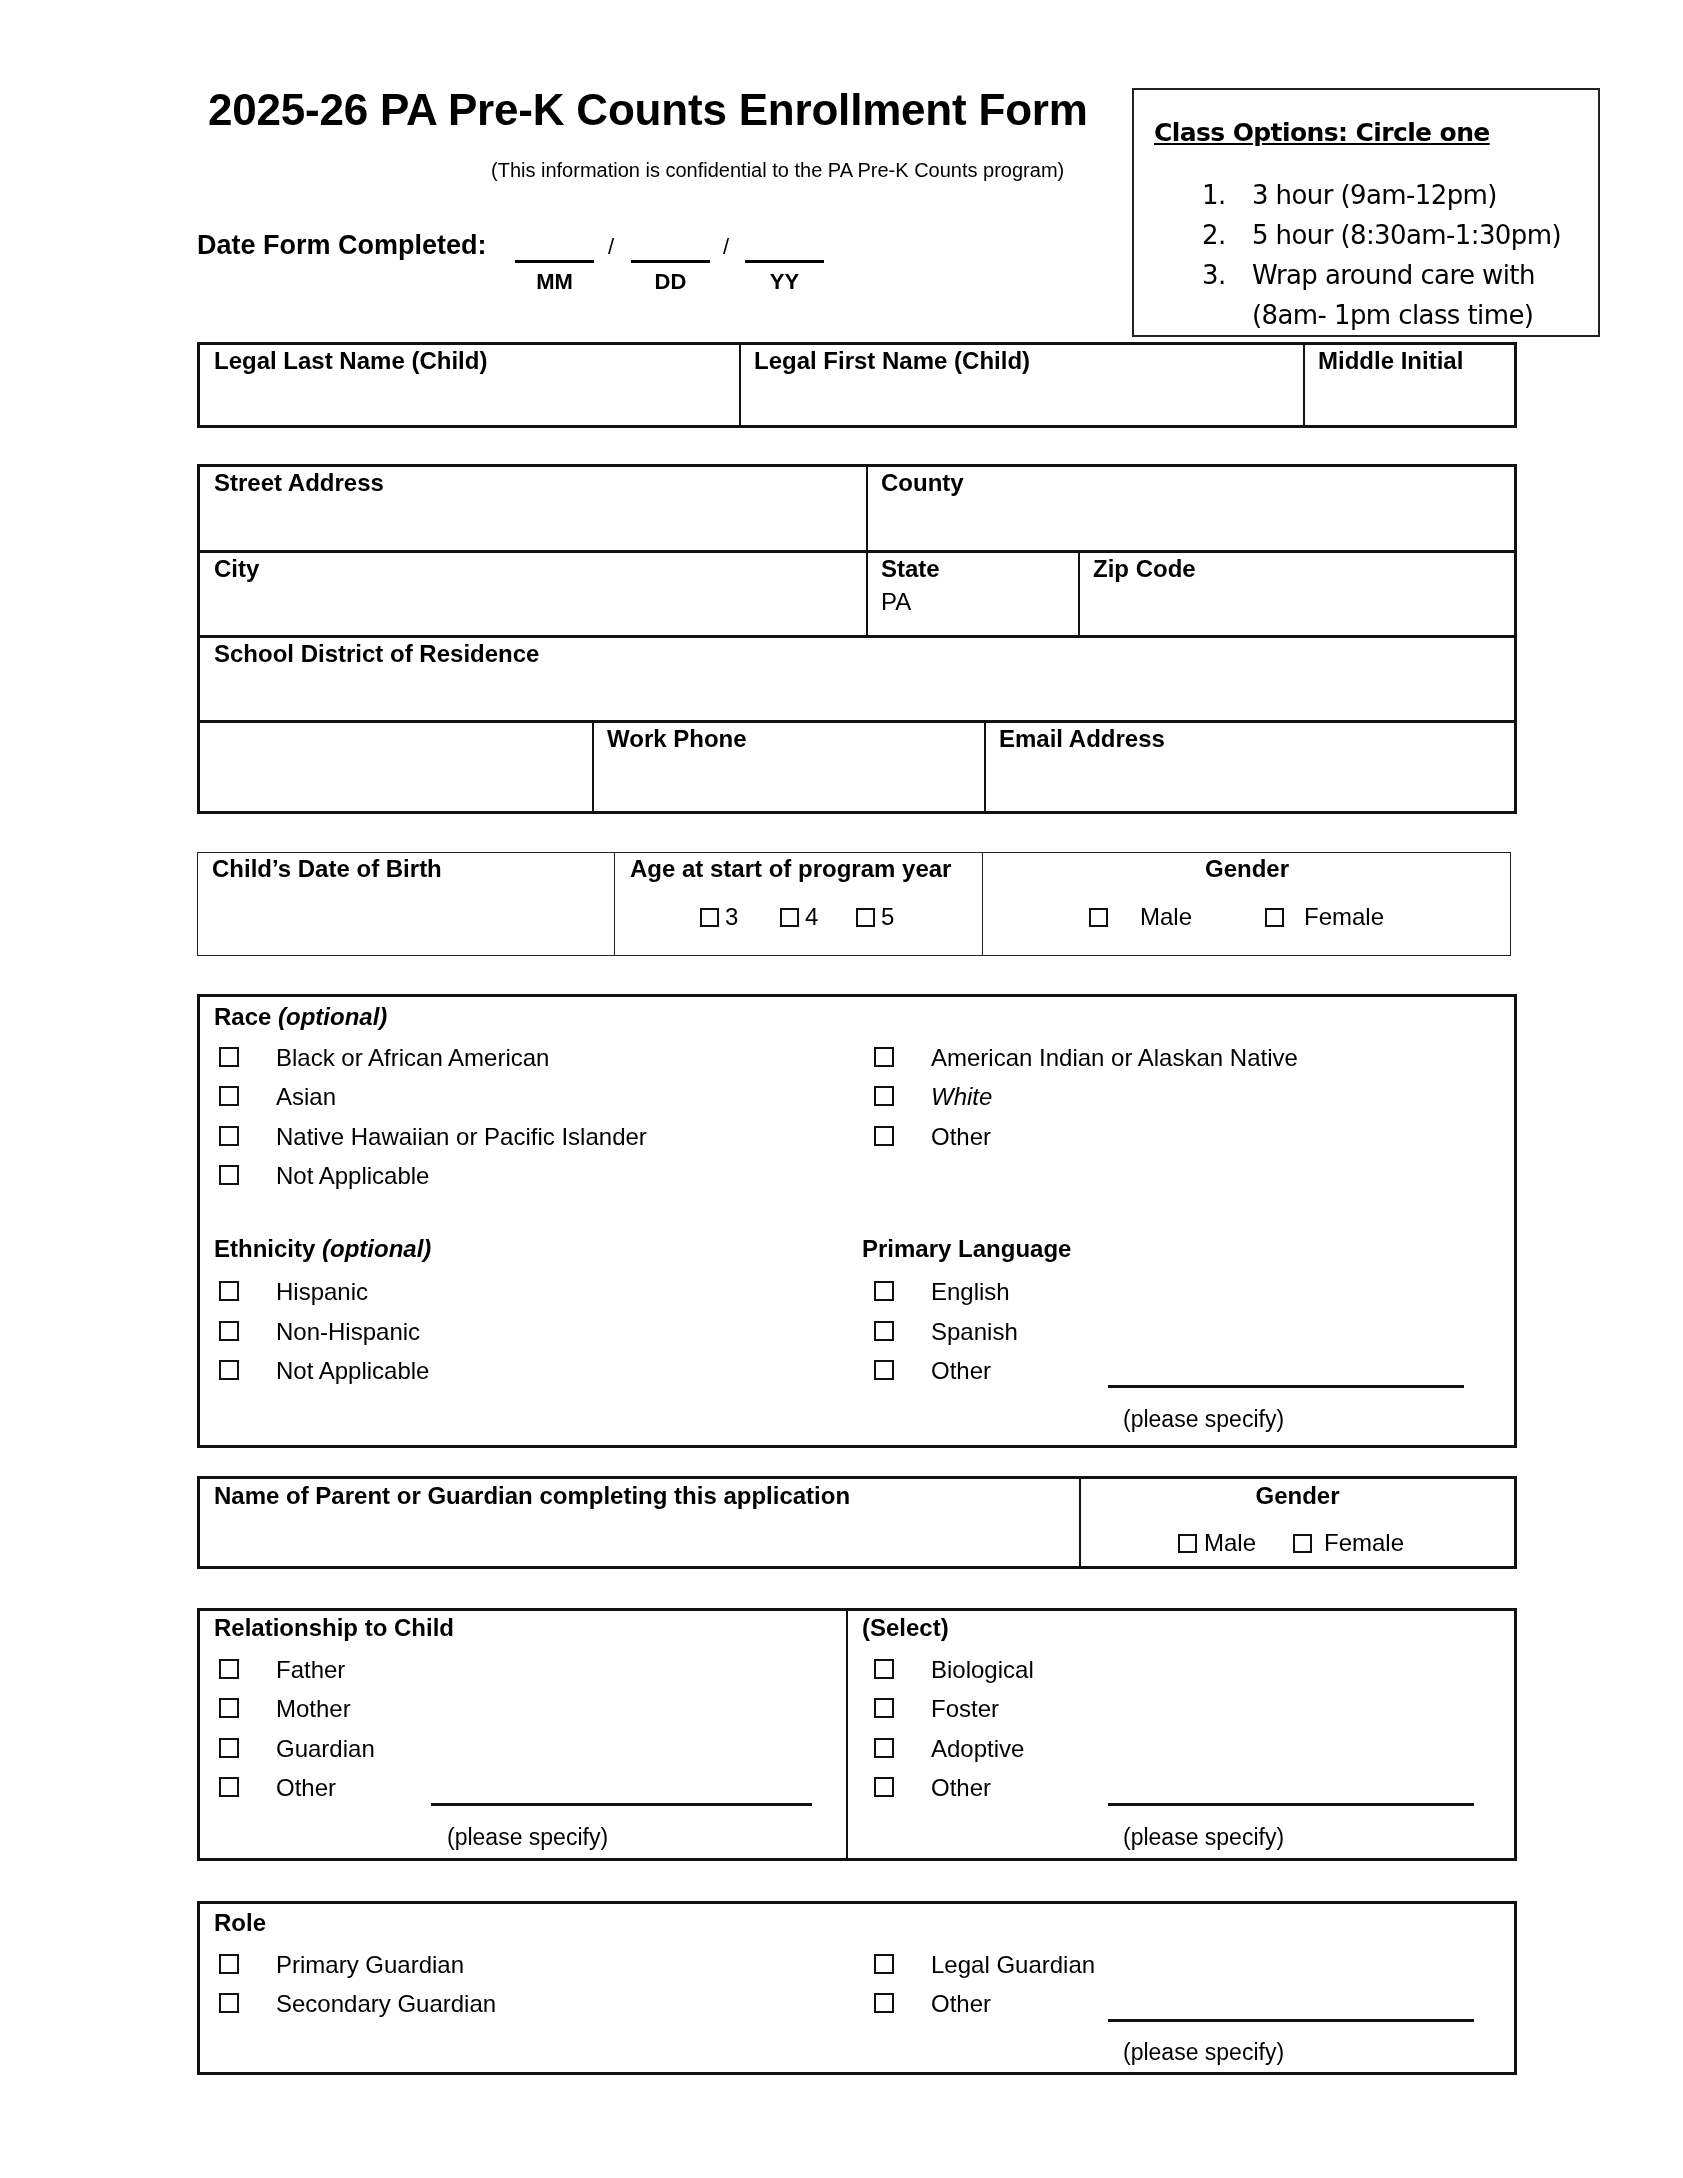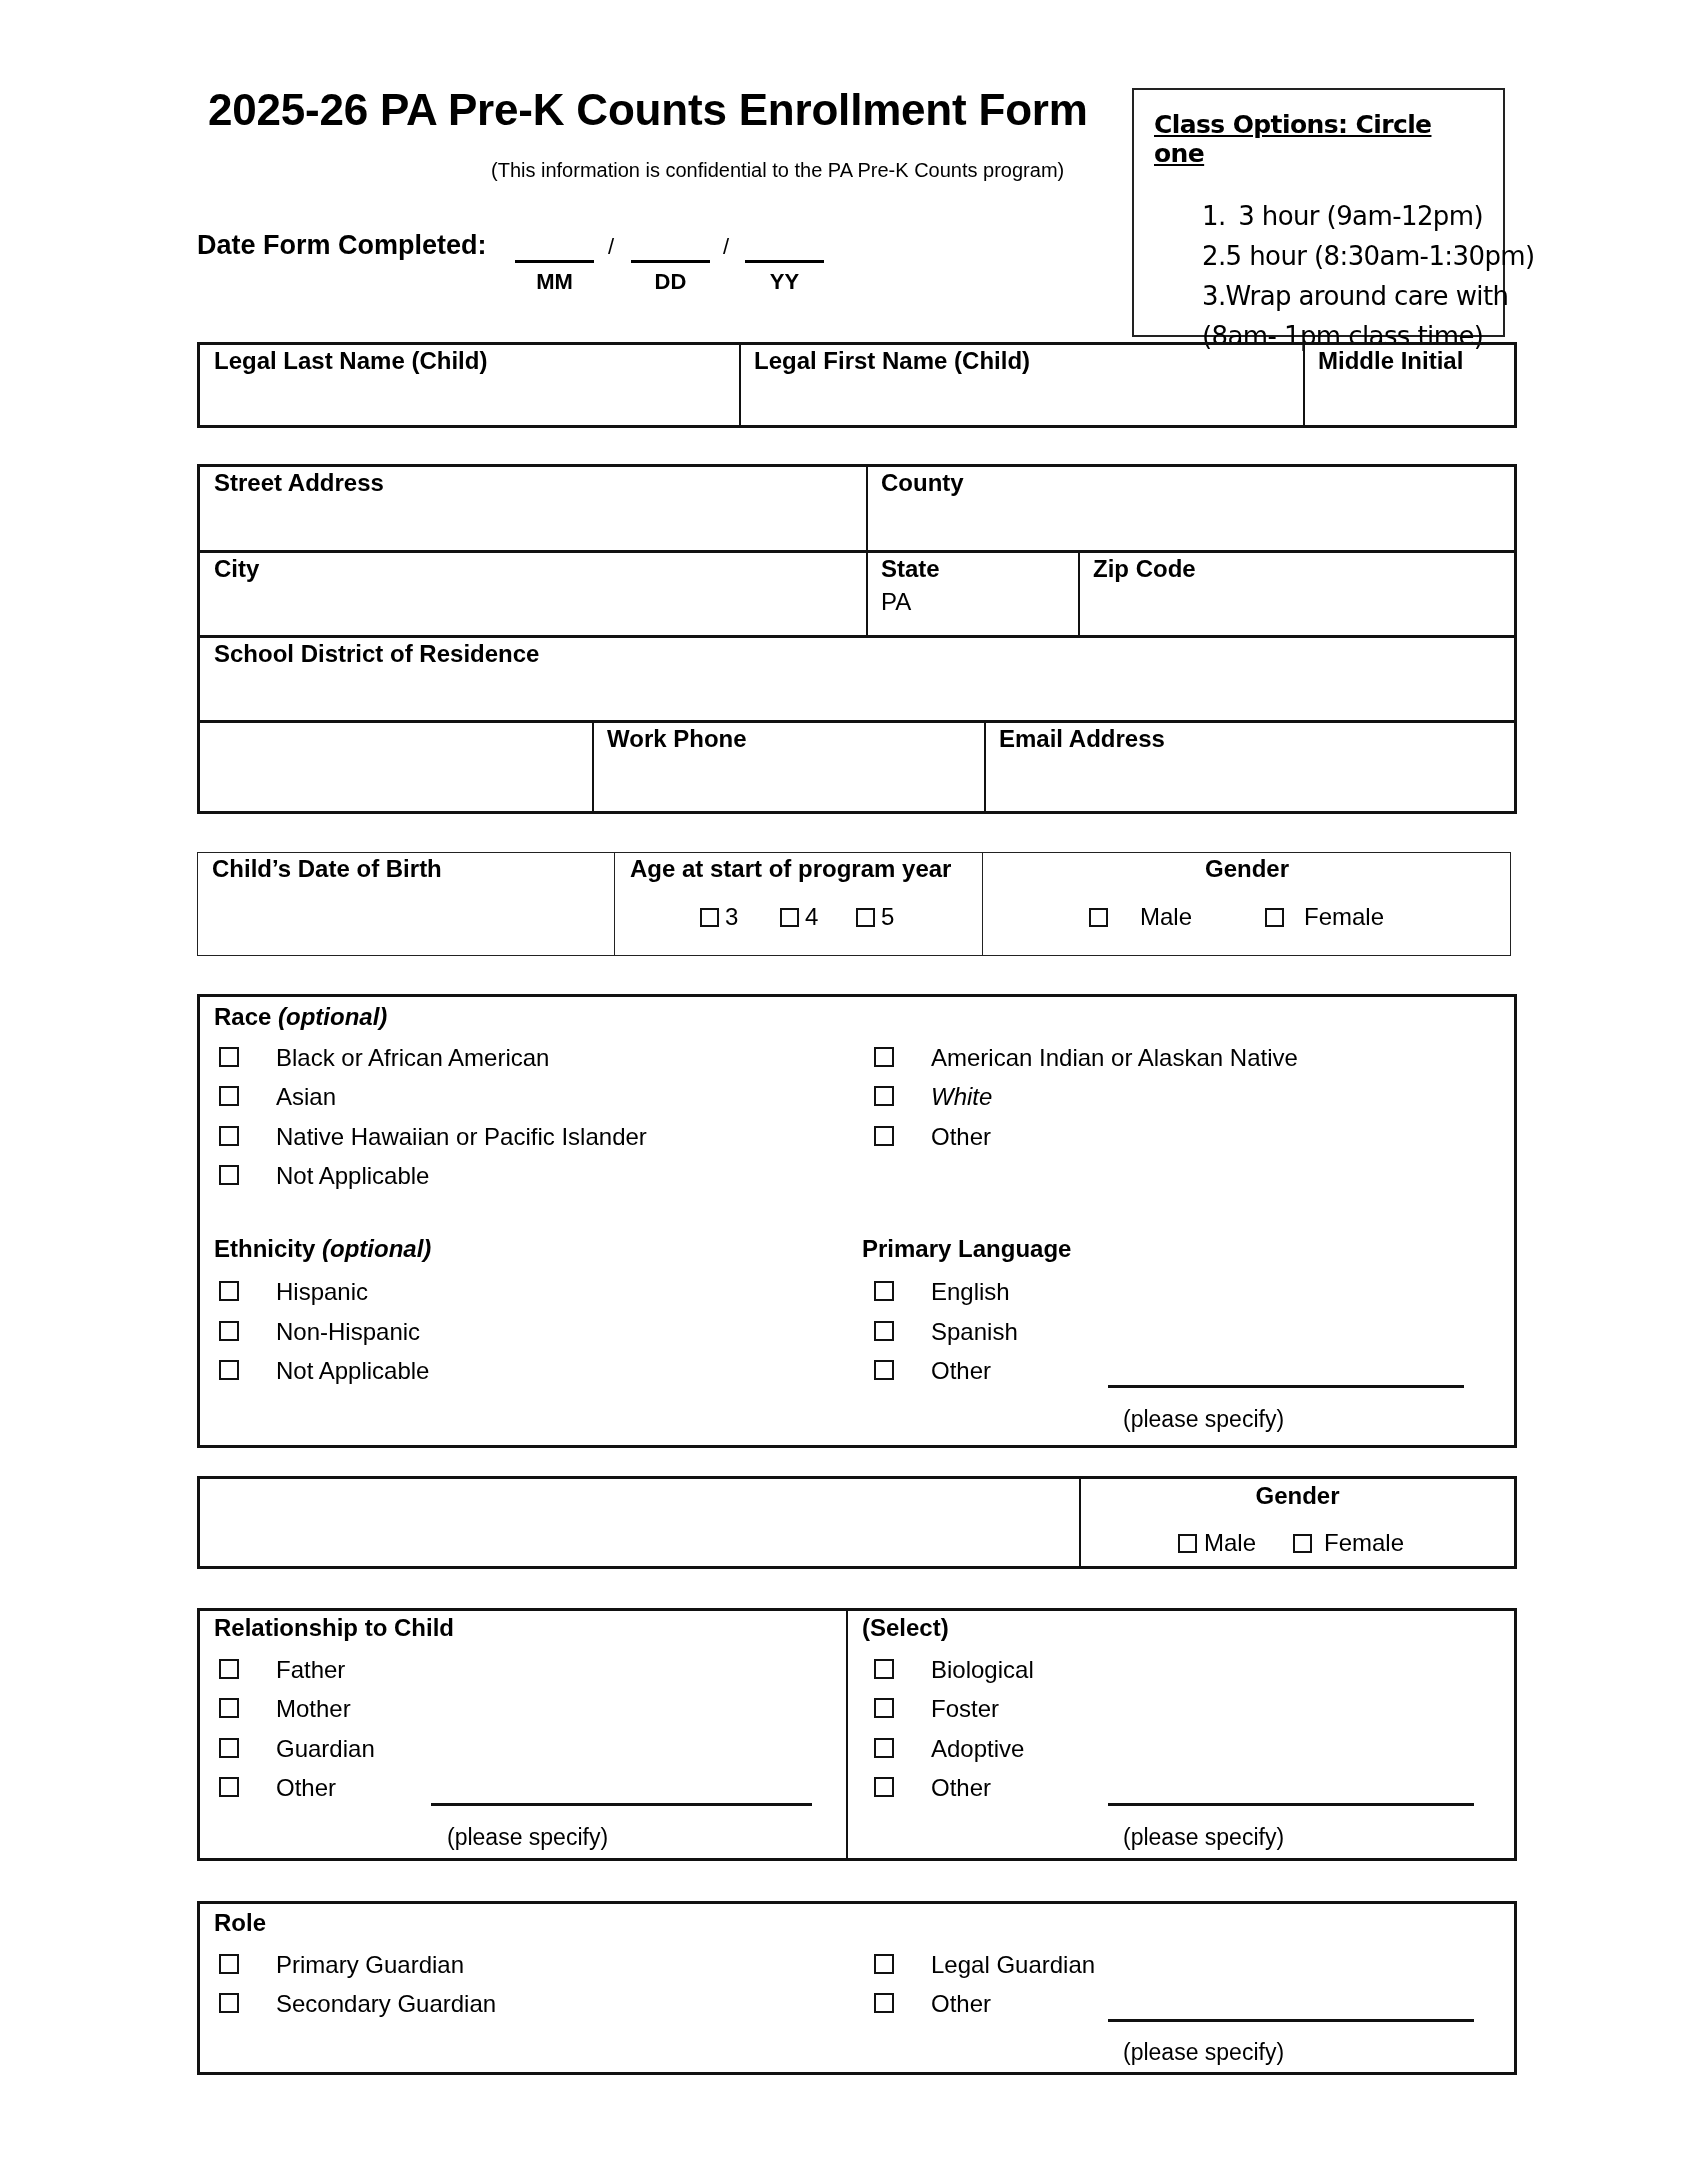--- a/index.html
+++ b/index.html
@@ -6,21 +6,21 @@
   html, body { width: 1683px; height: 2178px; background: #ffffff; }
   body { position: relative; font-family: "Liberation Sans", sans-serif; color: #000; overflow: hidden; }
   .abs { position: absolute; }
   .title { left: 208px; top: 85px; font-size: 44px; font-weight: bold; white-space: nowrap; letter-spacing: -0.2px; }
   .conf { left: 491px; top: 159px; font-size: 20px; white-space: nowrap; }
   .datelabel { left: 197px; top: 230px; font-size: 27px; font-weight: bold; white-space: nowrap; }
   .dline { height: 3px; background: #000; top: 260px; width: 79px; }
   .dslash { top: 234px; font-size: 22px; }
   .dsub { top: 269px; font-size: 22px; font-weight: bold; width: 79px; text-align: center; }
 
-  .classbox { left: 1132px; top: 88px; width: 373px; height: 249px; border: 2px solid #222; padding: 20px 20px; }
+  .classbox { left: 1132px; top: 88px; width: 468px; height: 249px; border: 2px solid #222; padding: 28px 20px; }
   .classbox .ctitle { font-family: "DejaVu Sans", sans-serif; font-size: 25px; font-weight: bold; text-decoration: underline; letter-spacing: -0.6px; }
   .classbox ol { list-style: none; margin-top: 28px; }
   .classbox li { font-family: "DejaVu Sans", sans-serif; font-size: 26px; line-height: 40px; display: flex; letter-spacing: -0.6px; white-space: nowrap; }
   .classbox li .num { width: 50px; margin-left: 48px; }
 
   .box { position: absolute; border: 3px solid #111; }
   .thin { border: 1.5px solid #222; }
   .cell { position: absolute; top: 0; bottom: 0; }
   .vline { position: absolute; top: 0; bottom: 0; width: 0; border-left: 2px solid #111; }
   .hline { position: absolute; left: 0; right: 0; height: 0; border-top: 3px solid #111; }
@@ -216,20 +216,23 @@
   <div class="opt" style="left:674px; top:363px;">
       <span class="cb"></span>
       <span class="txt">Other</span>
     </div>
   <div class="specline" style="left:908px; width:356px; top:388px;"></div>
   <div class="spec" style="left:923px; top:409px;">(please specify)</div>
 </div>
 
 <div class="box" style="left:197px; top:1476px; width:1320px; height:93px;">
   <div class="vline" style="left:879px;"></div>
+  <div class="abs" style="left:0; top:0; width:879px; bottom:0;">
+    <div class="lbl" style="left:14px; top:3px;">Name of Parent or Guardian completing this application</div>
+  </div>
   <div class="abs" style="left:881px; top:0; right:0; bottom:0;">
     <div class="lbl" style="left:0; right:0; top:3px; text-align:center;">Gender</div>
     <div class="opt" style="left:97px; top:50px;">
       <span class="cbsm"></span>
       <span style="margin-left:7px;">Male</span>
     </div>
     <div class="opt" style="left:212px; top:50px;">
       <span class="cbsm"></span>
       <span style="margin-left:12px;">Female</span>
     </div>

